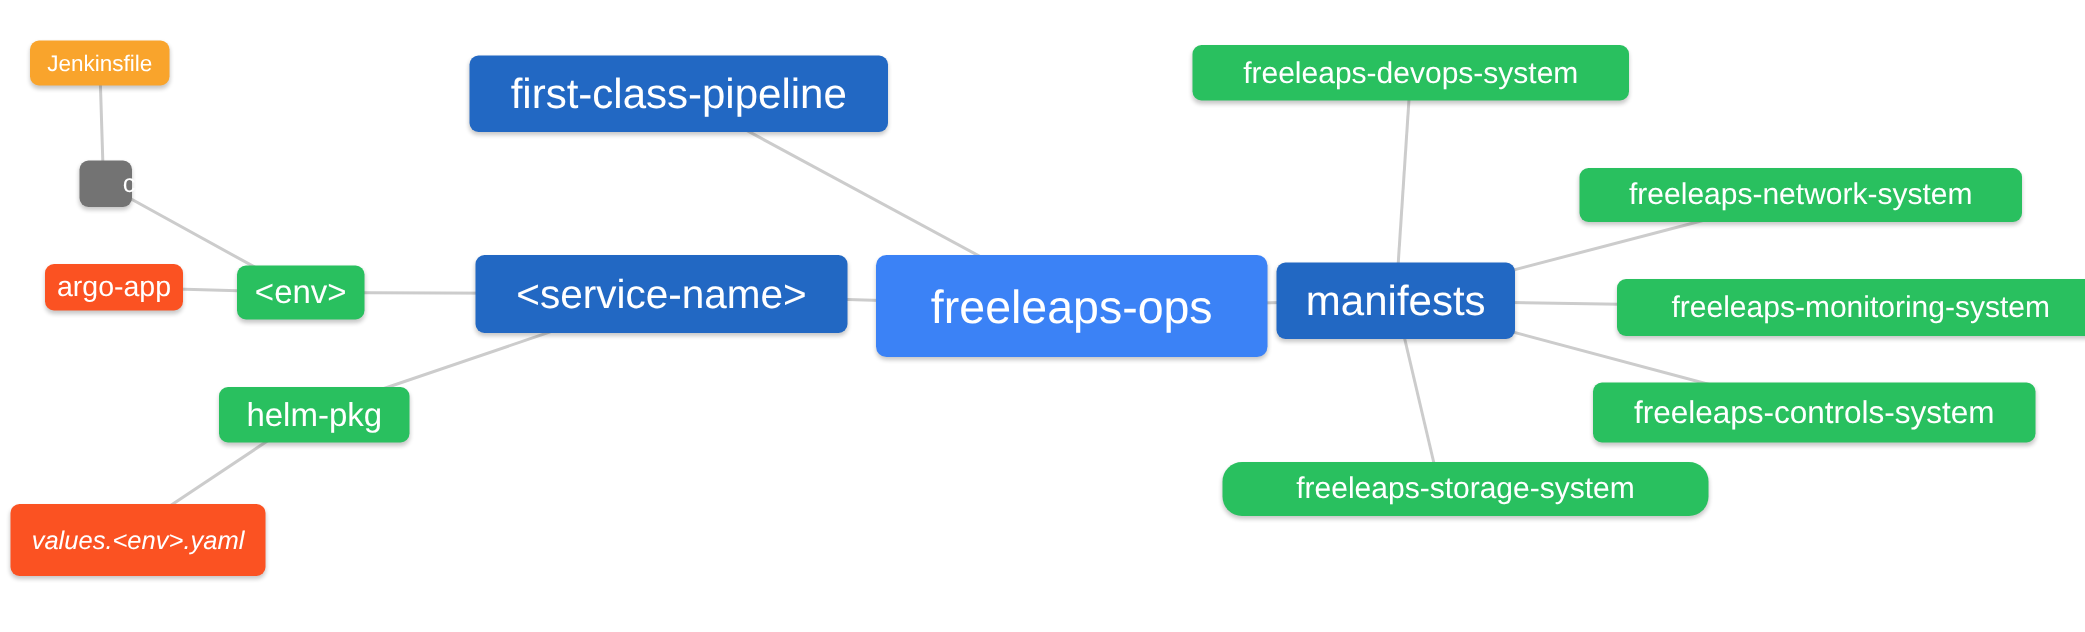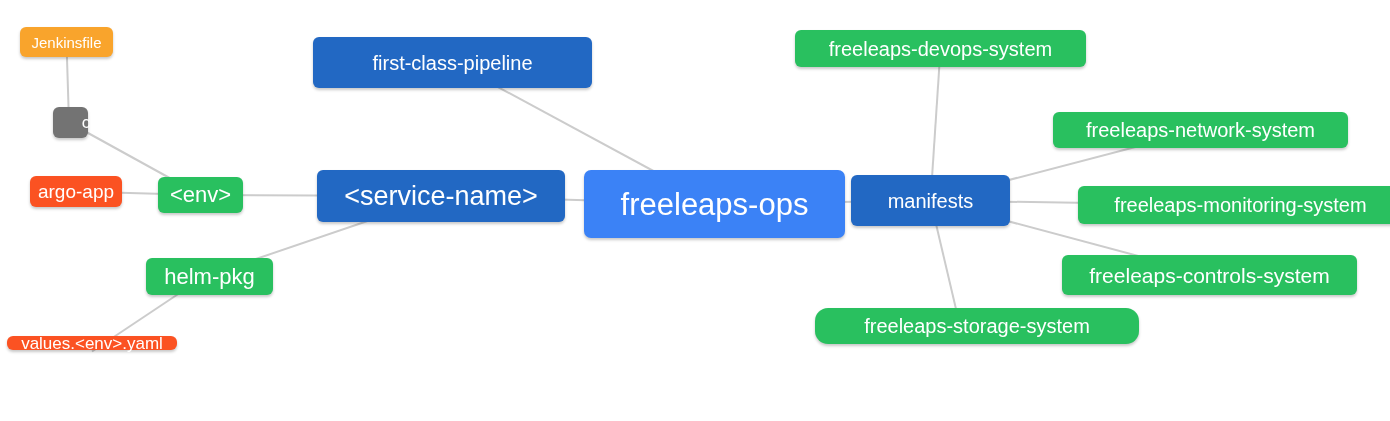--- a/index.html
+++ b/index.html
@@ -21,25 +21,25 @@
     cursor:pointer;
     box-sizing:border-box;
     line-height:1;
   }
   
   #n-jenkinsfile        {left:20px;  top:27px;  width:93px;  height:30px; font-size:15px;}
   #n-ci                 {left:53px;  top:107px; width:32px;  height:31px; font-size:17px;}
   #n-argo-app           {left:30px;  top:176px; width:92px;  height:31px; font-size:19px;}
   #n-env                {left:158px; top:177px; width:85px;  height:36px; font-size:22px;}
   #n-helm-pkg           {left:146px; top:258px; width:127px; height:37px; font-size:22px;}
-  #n-values-env-yaml    {left:7px;   top:336px; width:170px; height:14px; font-size:17px;}
-  #n-first-class-pipeline{left:313px;top:37px;  width:279px; height:51px; font-size:20px;}
+  #n-values-env-yaml    {left:7px;   top:336px; width:170px; height:48px; font-size:17px;font-style:italic;}
+  #n-first-class-pipeline{left:313px;top:37px;  width:279px; height:51px; font-size:28px;}
   #n-service-name       {left:317px; top:170px; width:248px; height:52px; font-size:27px;}
   #n-freeleaps-ops      {left:584px; top:170px; width:261px; height:68px; font-size:31px; border-radius:7px;}
-  #n-manifests          {left:851px; top:175px; width:159px; height:51px; font-size:20px;}
+  #n-manifests          {left:851px; top:175px; width:159px; height:51px; font-size:28px;}
   #n-devops-system      {left:795px; top:30px;  width:291px; height:37px; font-size:20px;}
   #n-network-system     {left:1053px;top:112px; width:295px; height:36px; font-size:20px;}
   #n-monitoring-system  {left:1052px;top:186px; width:325px; height:38px; font-size:20px;margin-left:26px;}
   #n-controls-system    {left:1062px;top:255px; width:295px; height:40px; font-size:21px;}
   #n-storage-system     {left:815px; top:308px; width:324px; height:36px; font-size:20px;border-radius:13px;}
 </style>
 </head>
 <body>
 
 <div class="canvas">

